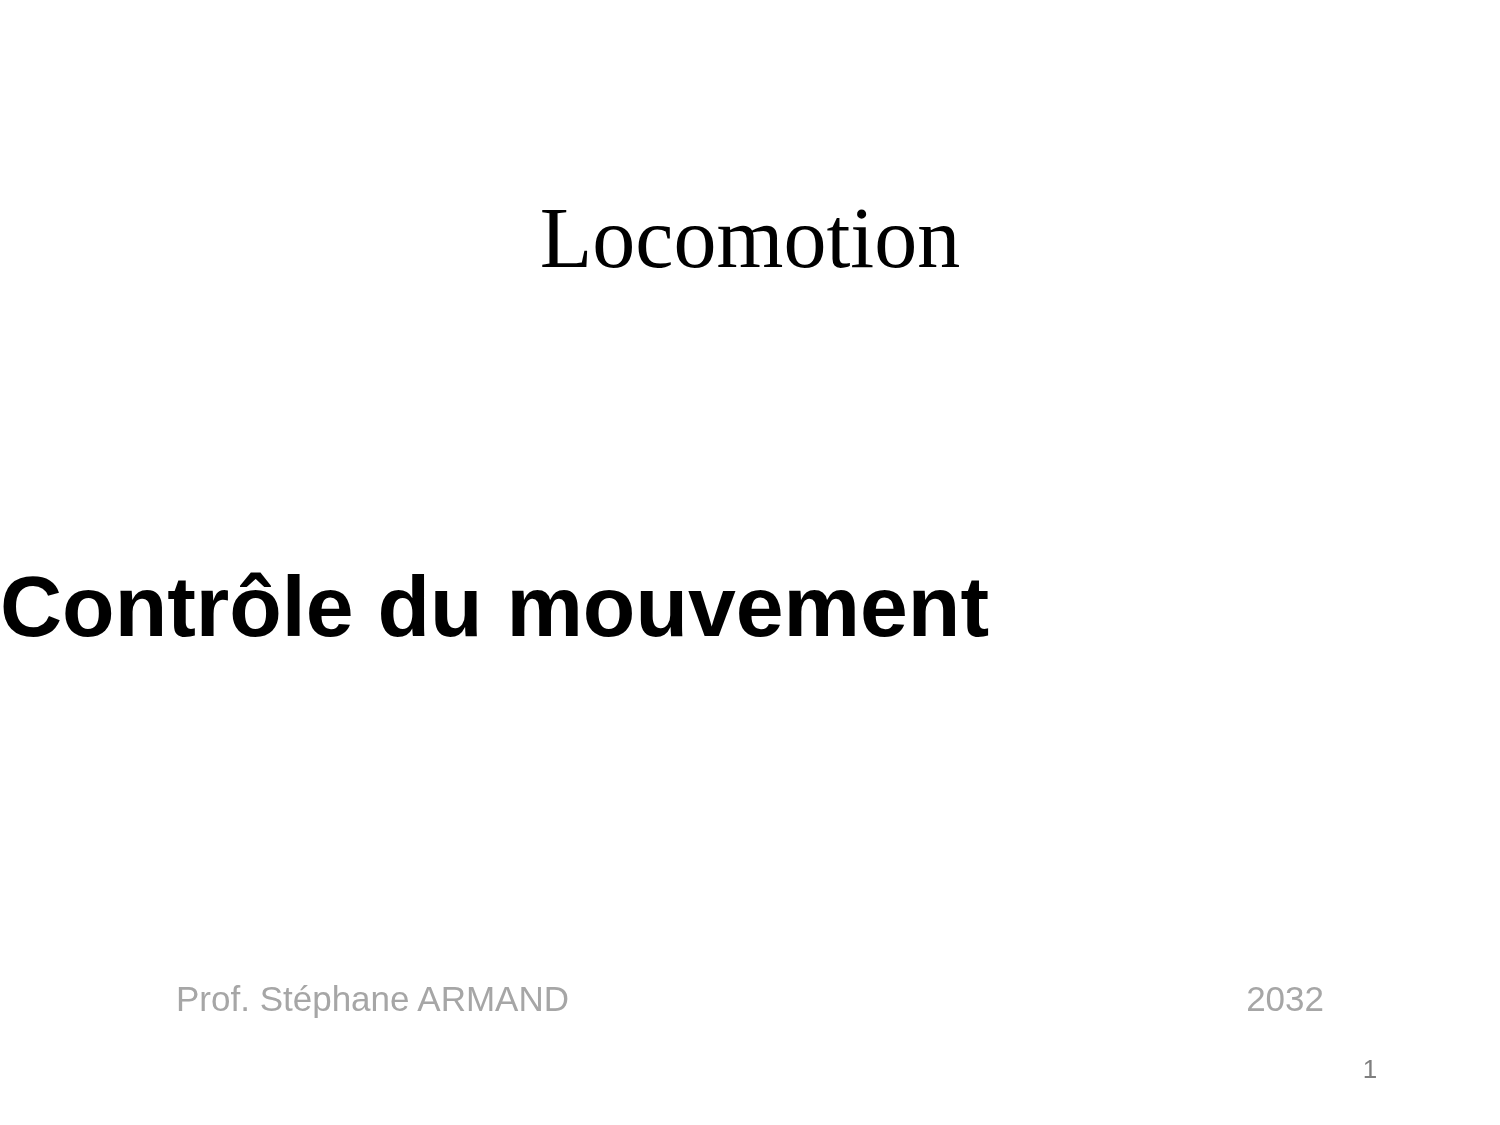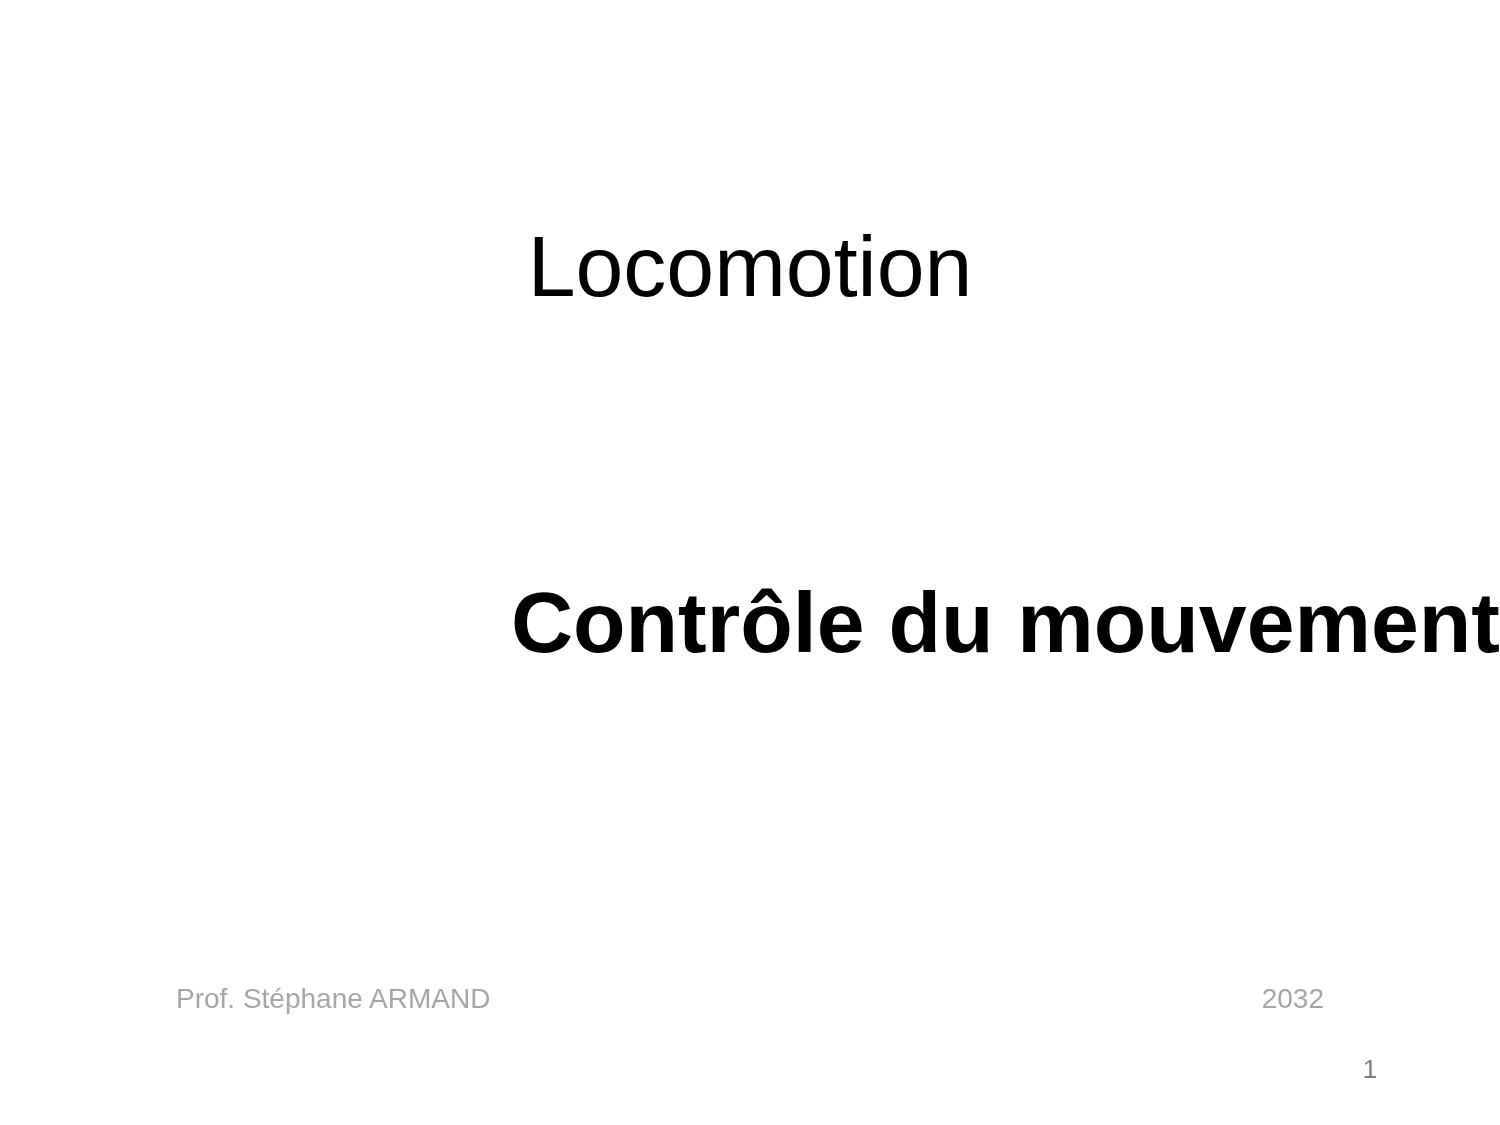--- a/index.html
+++ b/index.html
@@ -21,38 +21,36 @@
   
   .title-block {
     position: absolute;
     left: 0;
     top: 186px;
     width: 1500px;
     text-align: center;
   }
   .title-line {
     display: block;
-    font-family: Liberation Sans, sans-serif;
+    font-family: Liberation Serif, serif;
     font-weight: 400;
     font-size: 86px;
     line-height: 104px;
     color: #000000;
     letter-spacing: 0px;
     white-space: pre;
-    margin-top: 28px;
   }
 
   
   .subtitle-block {
     position: absolute;
     left: 0;
     top: 554px;
     width: 1500px;
-    text-align: right;
-    margin-top: 16px;
+    text-align: left;
   }
   .subtitle-line {
     display: block;
     font-family: "Liberation Sans", sans-serif;
     font-weight: 700;
     font-size: 86px;
     line-height: 104px;
     color: #000000;
     white-space: pre;
   }
@@ -63,21 +61,21 @@
     left: 176px;
     top: 977px;
     width: 1148px;
     display: flex;
     align-items: baseline;
     justify-content: space-between;
   }
   .footer-text {
     font-family: "Liberation Sans", sans-serif;
     font-weight: 400;
-    font-size: 28px;
+    font-size: 35px;
     line-height: 44px;
     color: #a6a6a6;
     white-space: pre;
   }
 
   
   .slide-number {
     position: absolute;
     left: 1330px;
     top: 1053px;

